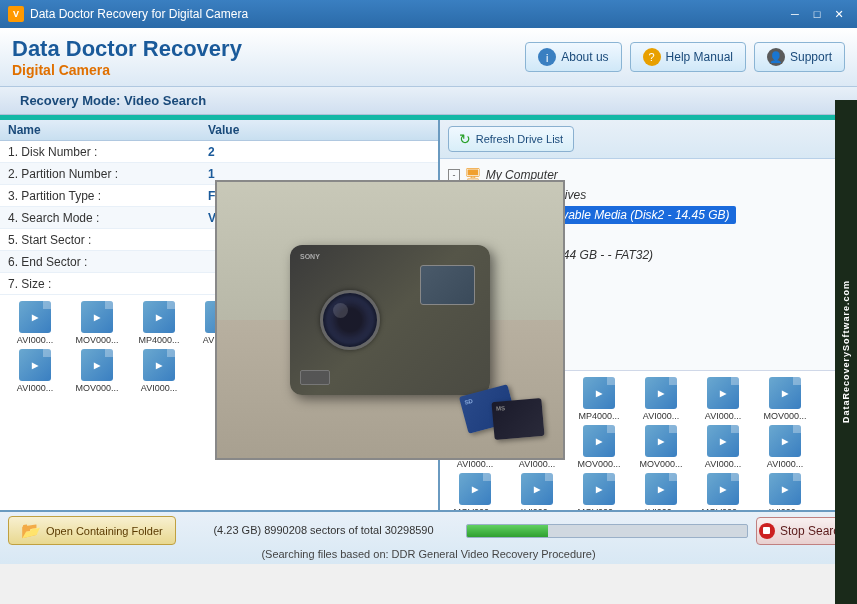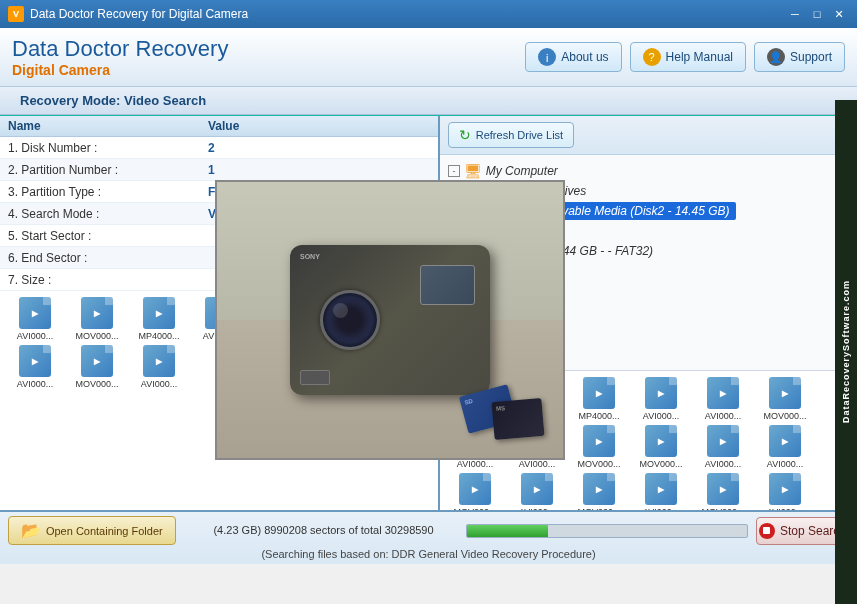--- a/index.html
+++ b/index.html
@@ -23,21 +23,21 @@
     
     .app-header {
       background: linear-gradient(to bottom, #ffffff, #dce9f5);
       padding: 8px 12px 8px 12px;
       display: flex;
       align-items: center;
       justify-content: space-between;
       border-bottom: 1px solid #b0c8e0;
     }
     .app-logo { }
-    .app-title { font-size: 22px; font-weight: normal; color: #1a5a9a; line-height: 1.2; }
+    .app-title { font-size: 22px; font-weight: bold; color: #1a5a9a; line-height: 1.2; }
     .app-subtitle { font-size: 14px; color: #e07000; font-weight: bold; }
     .header-buttons { display: flex; gap: 8px; }
     .header-btn {
       display: flex; align-items: center; gap: 5px;
       padding: 5px 12px;
       background: linear-gradient(to bottom, #f0f8ff, #d0e8f8);
       border: 1px solid #8ab4d4;
       border-radius: 4px;
       cursor: pointer;
       font-size: 12px;
@@ -55,21 +55,21 @@
       font-size: 13px;
       color: #1a4a7a;
       font-weight: bold;
       border-bottom: 1px solid #b0c0d8;
     }
 
     
     .main-content {
       display: flex;
       height: 395px;
-      border-top: 1px solid #14b8a6;
+      border-top: 5px solid #14b8a6;
     }
 
     
     .left-panel {
       width: 440px;
       border-right: 2px solid #6a9ac0;
       background: white;
       overflow: hidden;
       flex-shrink: 0;
     }

